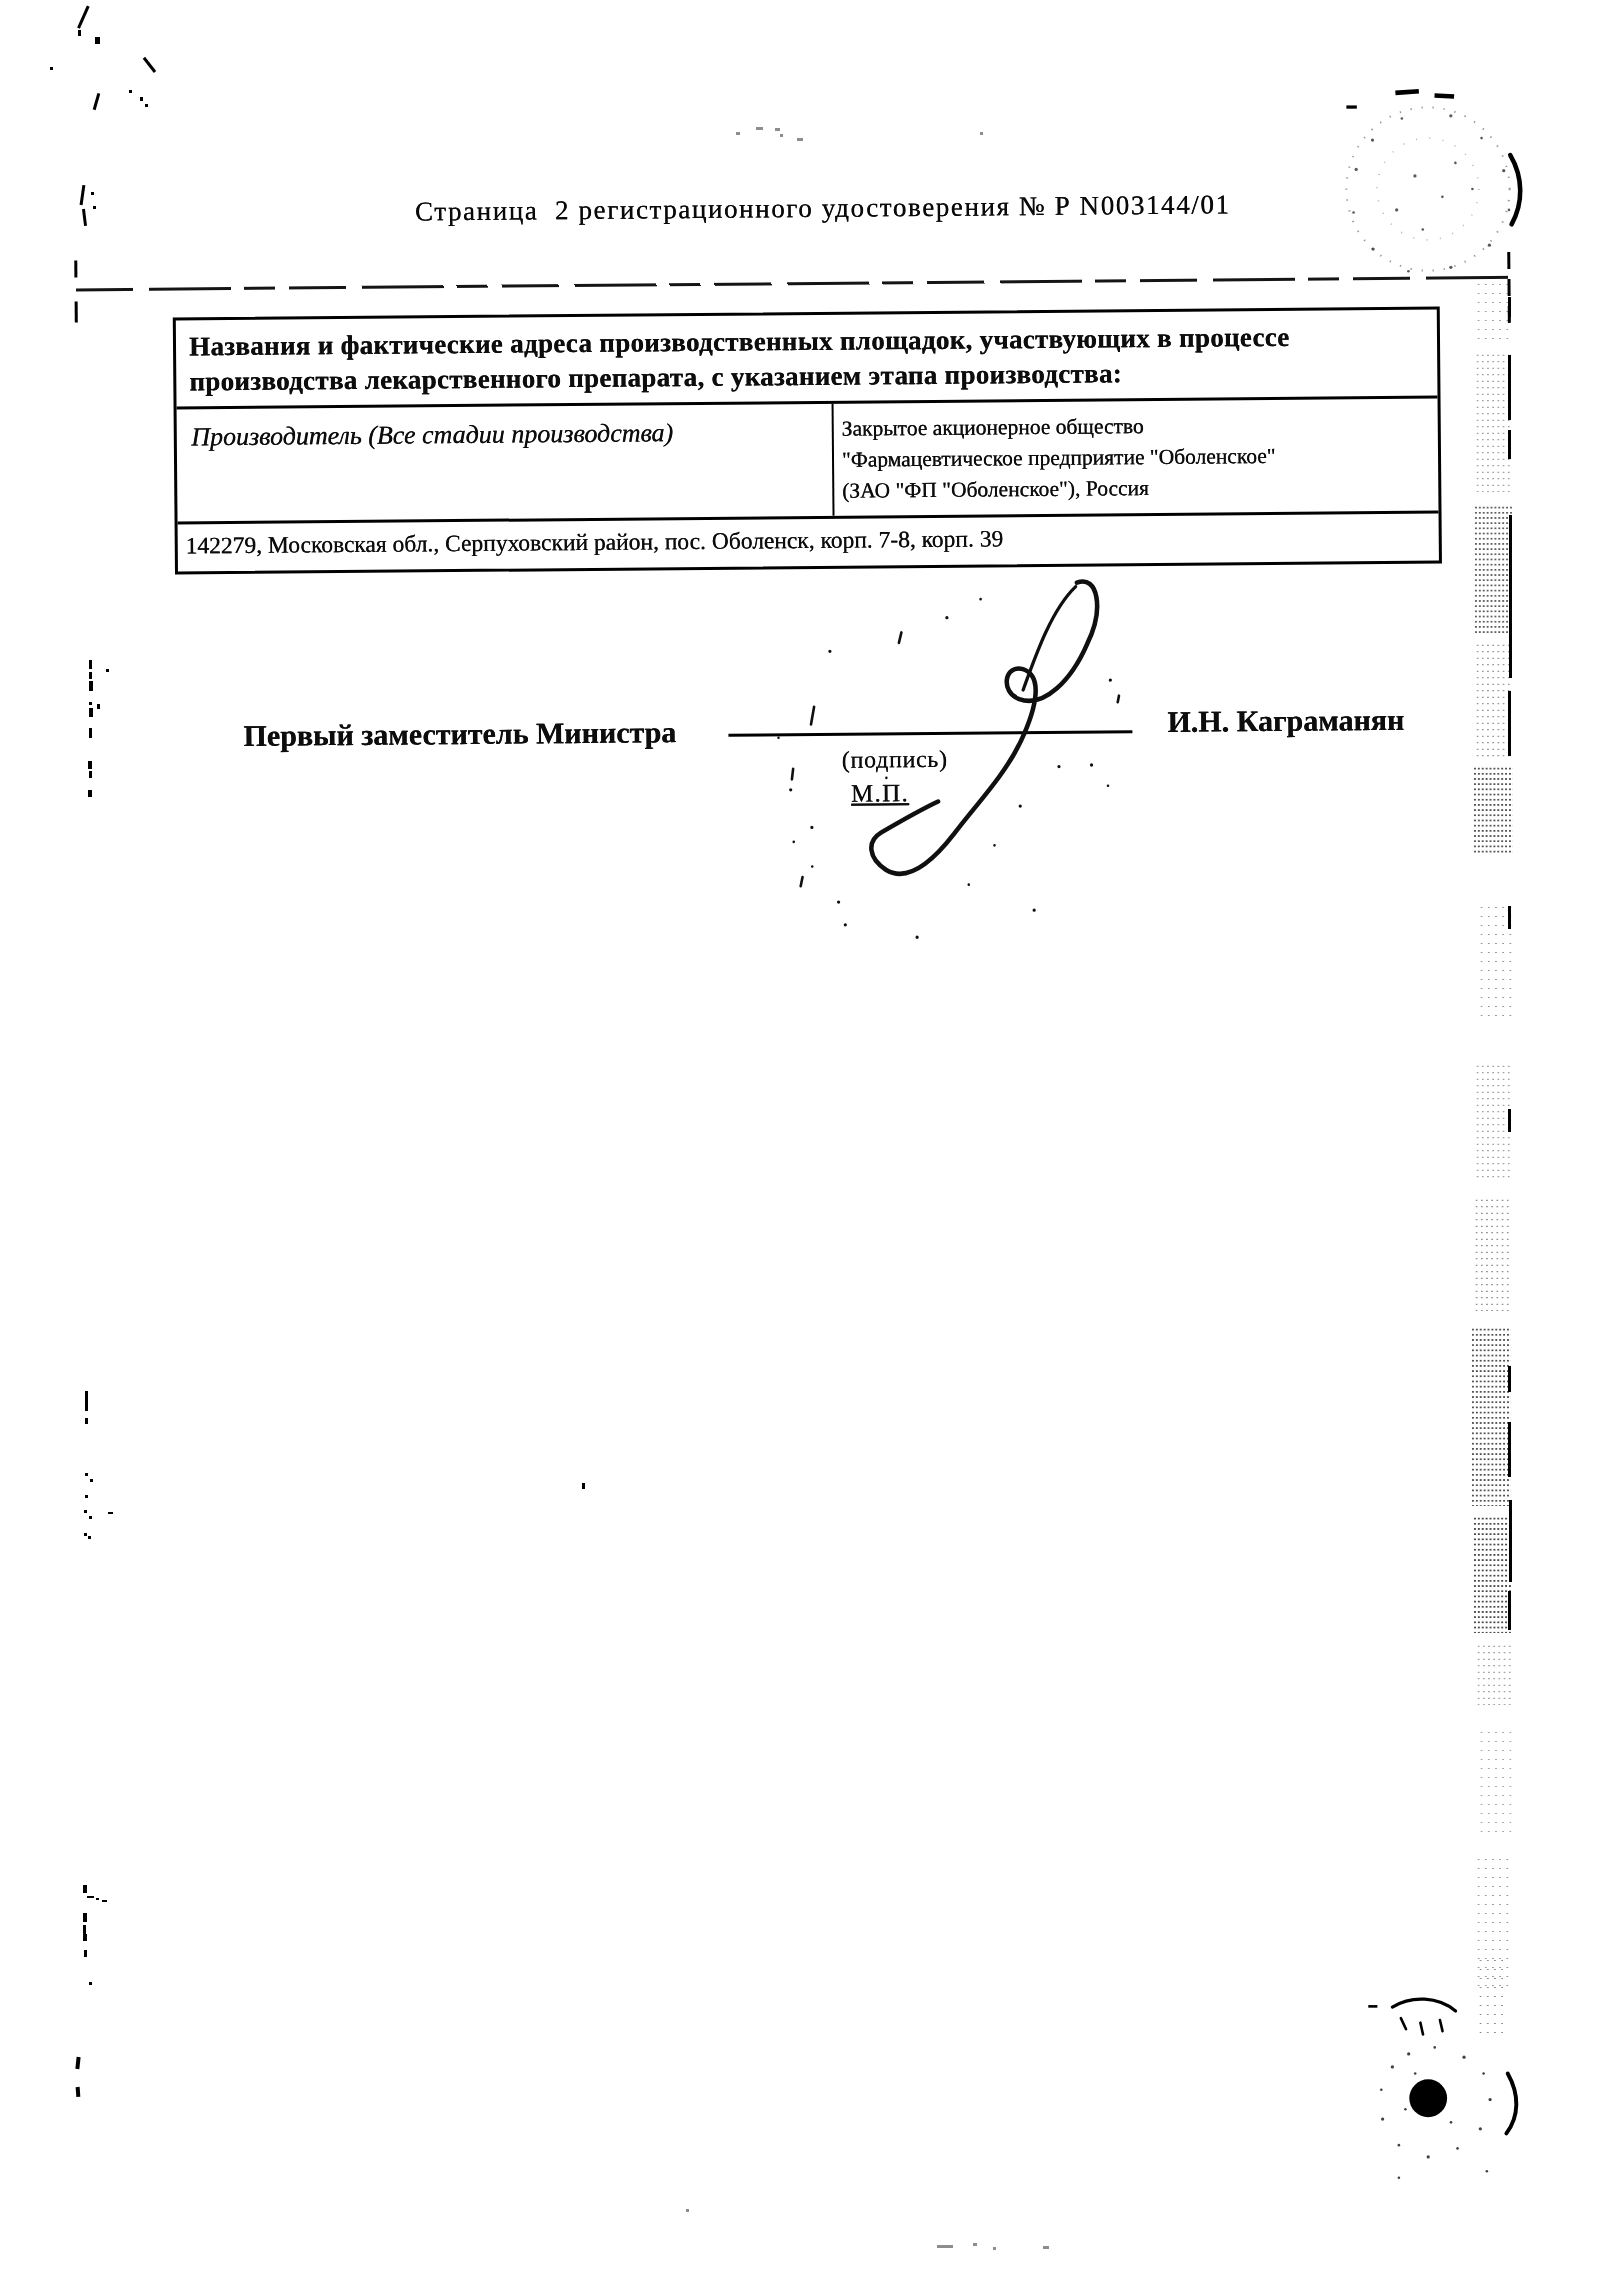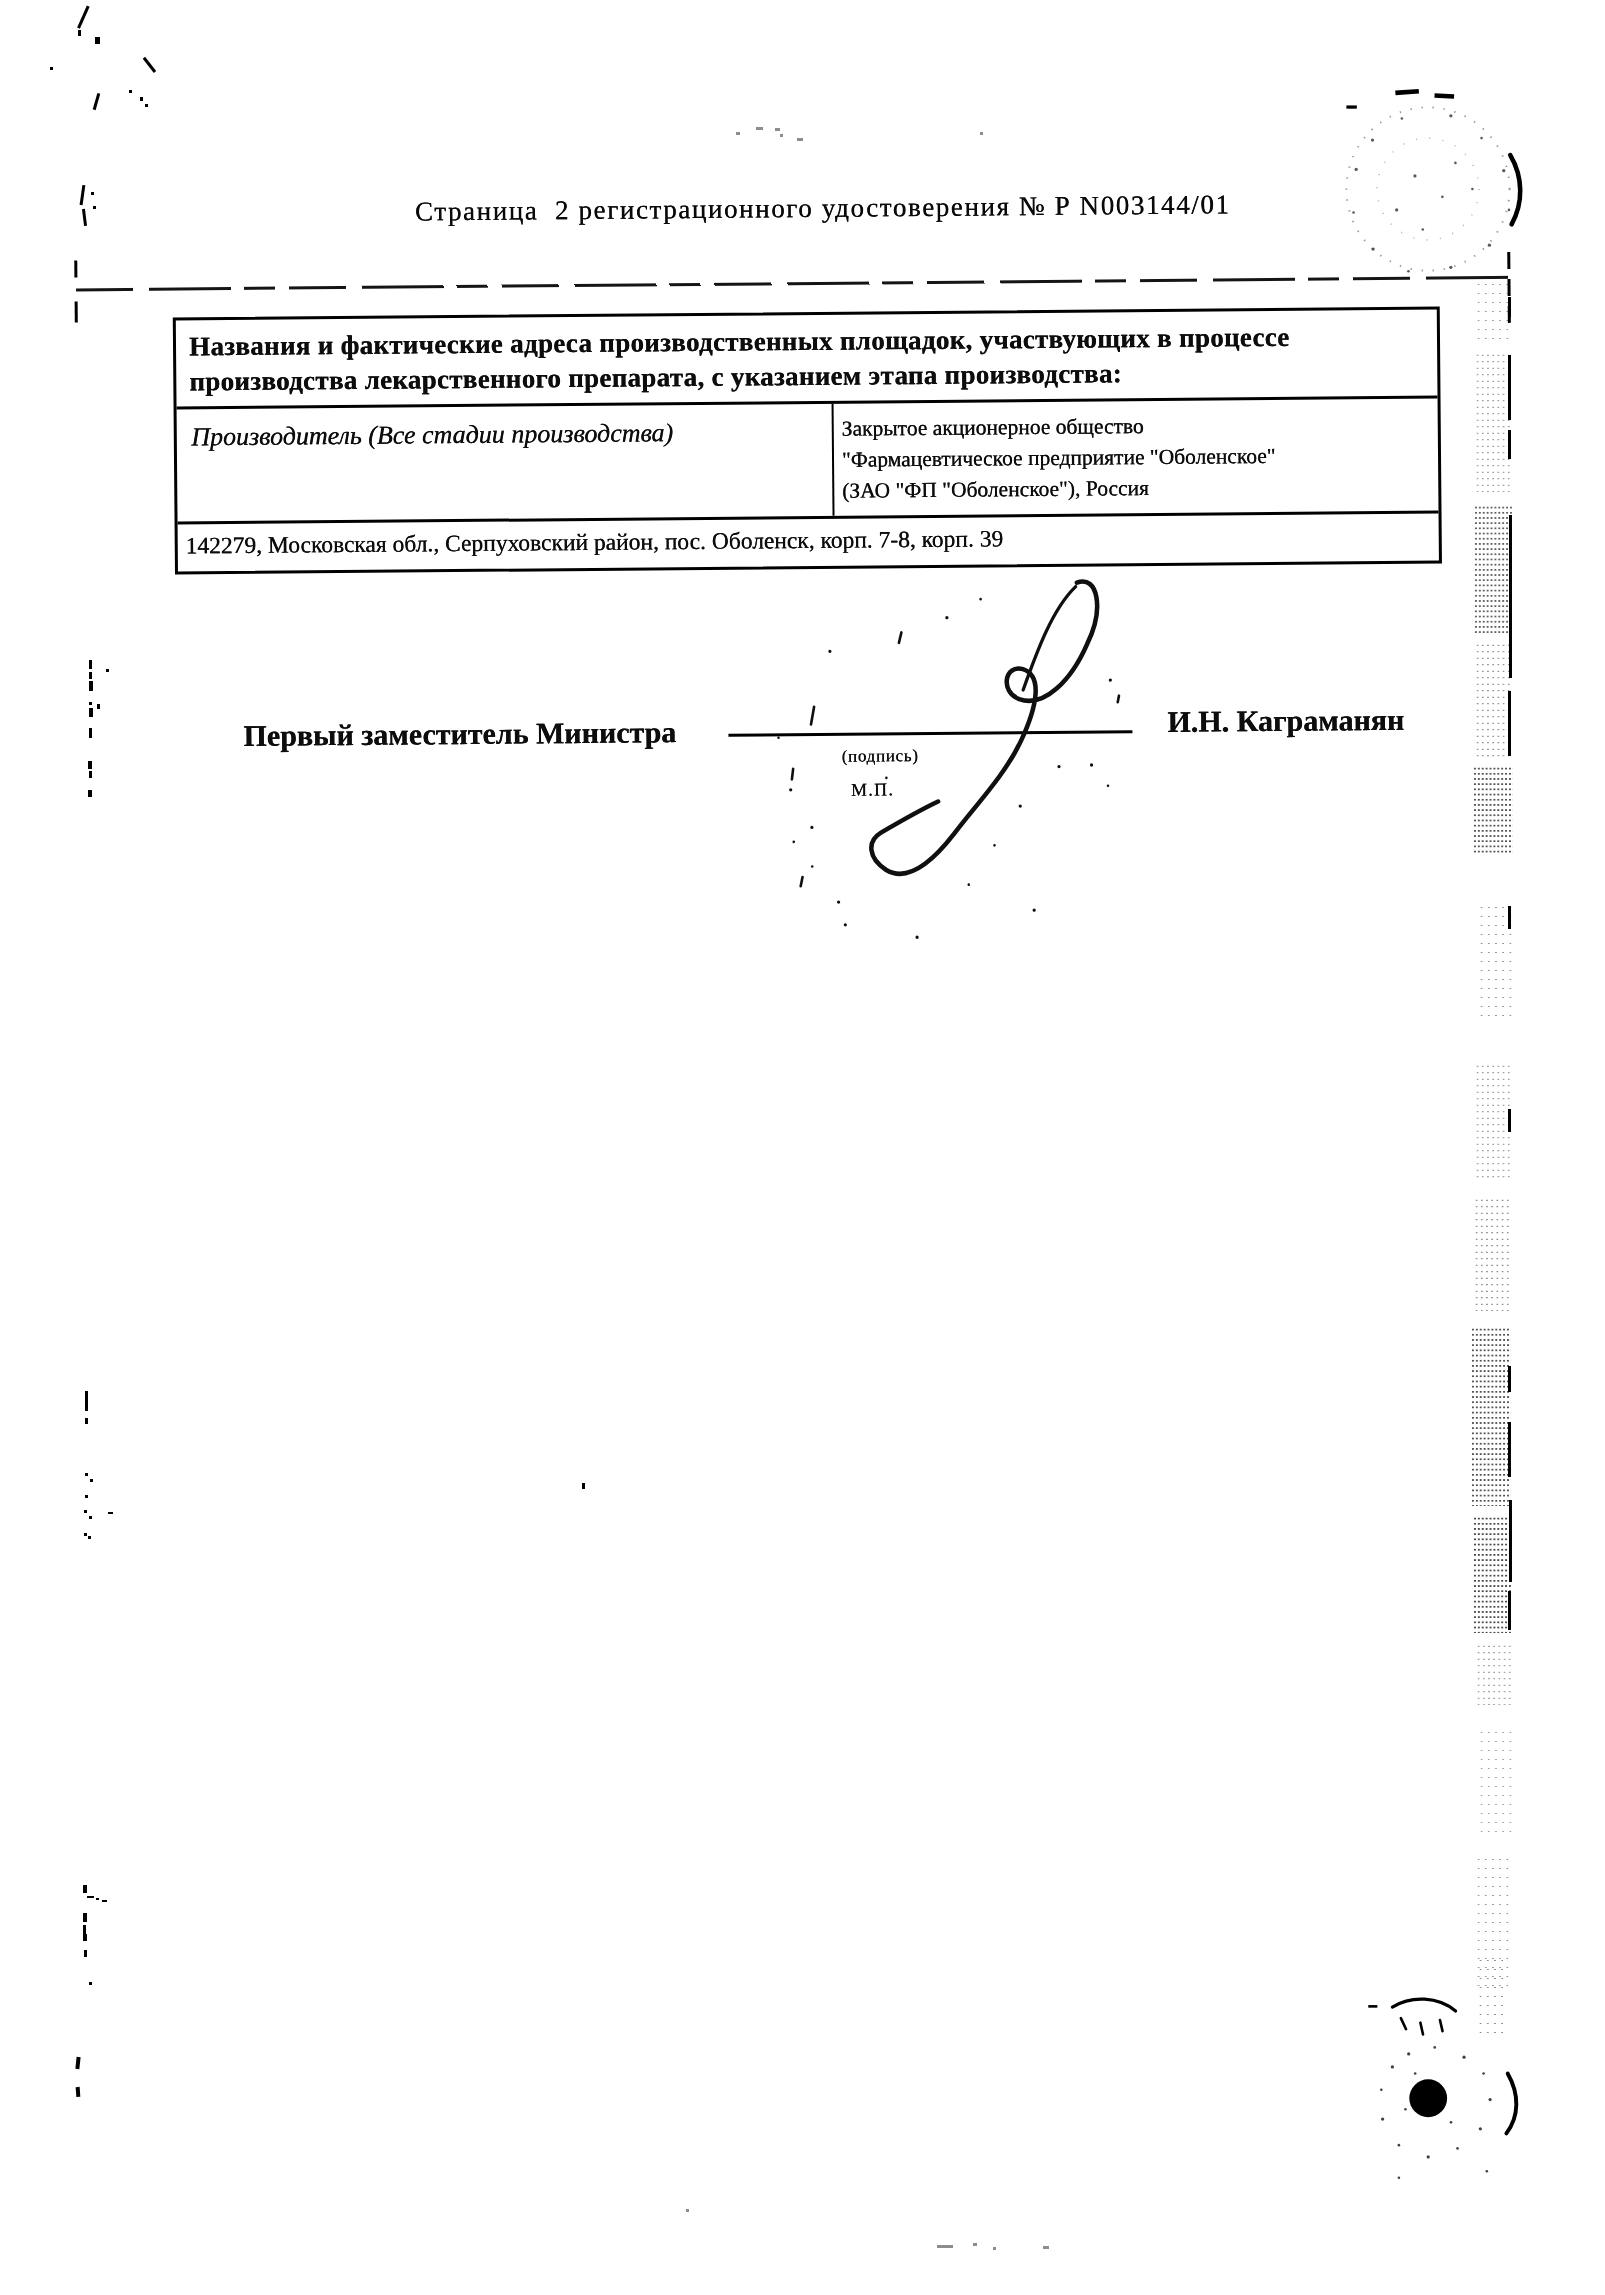--- a/index.html
+++ b/index.html
@@ -44,22 +44,22 @@
   .cell-label {
     width:657px; box-sizing:border-box; border-right:2.6px solid #000;
     padding:13px 15.7px 10.4px 14.3px; font-style:italic; font-size:26px;
   }
   .cell-value { flex:1; padding:10.4px 9px 9px 7.8px; font-size:21.5px; line-height:31px; }
   .taddress { padding:8.5px 9px 11.7px 7.8px; font-size:23.5px; }
 
   .sig-title { position:absolute; left:241px; top:714px; font-size:30px; font-weight:bold; }
   .sig-name  { position:absolute; left:1165px; top:708px; font-size:30px; font-weight:bold; }
   .sig-line  { position:absolute; left:726px; top:733px; width:404px; height:3.3px; background:#000; }
-  .sig-caption { position:absolute; left:839px; top:747px; font-size:17px; letter-spacing:0.7px; }
-  .sig-seal  { position:absolute; left:848px; top:780px; font-size:18px; letter-spacing:1.3px; }
+  .sig-caption { position:absolute; left:839px; top:747px; font-size:24px; letter-spacing:0.7px; }
+  .sig-seal  { position:absolute; left:848px; top:780px; font-size:25px; letter-spacing:1.3px;text-decoration:underline; }
 
   .mark { position:absolute; background:#000; display:block; }
   .mark.gray { background:#8d8d8d; }
 
   .noise {
     position:absolute;
     background-image:radial-gradient(circle, #000 0.8px, transparent 1px);
     background-size:5.2px 6.5px;
   }
   .noise.d { background-size:3.9px 5.2px; }

